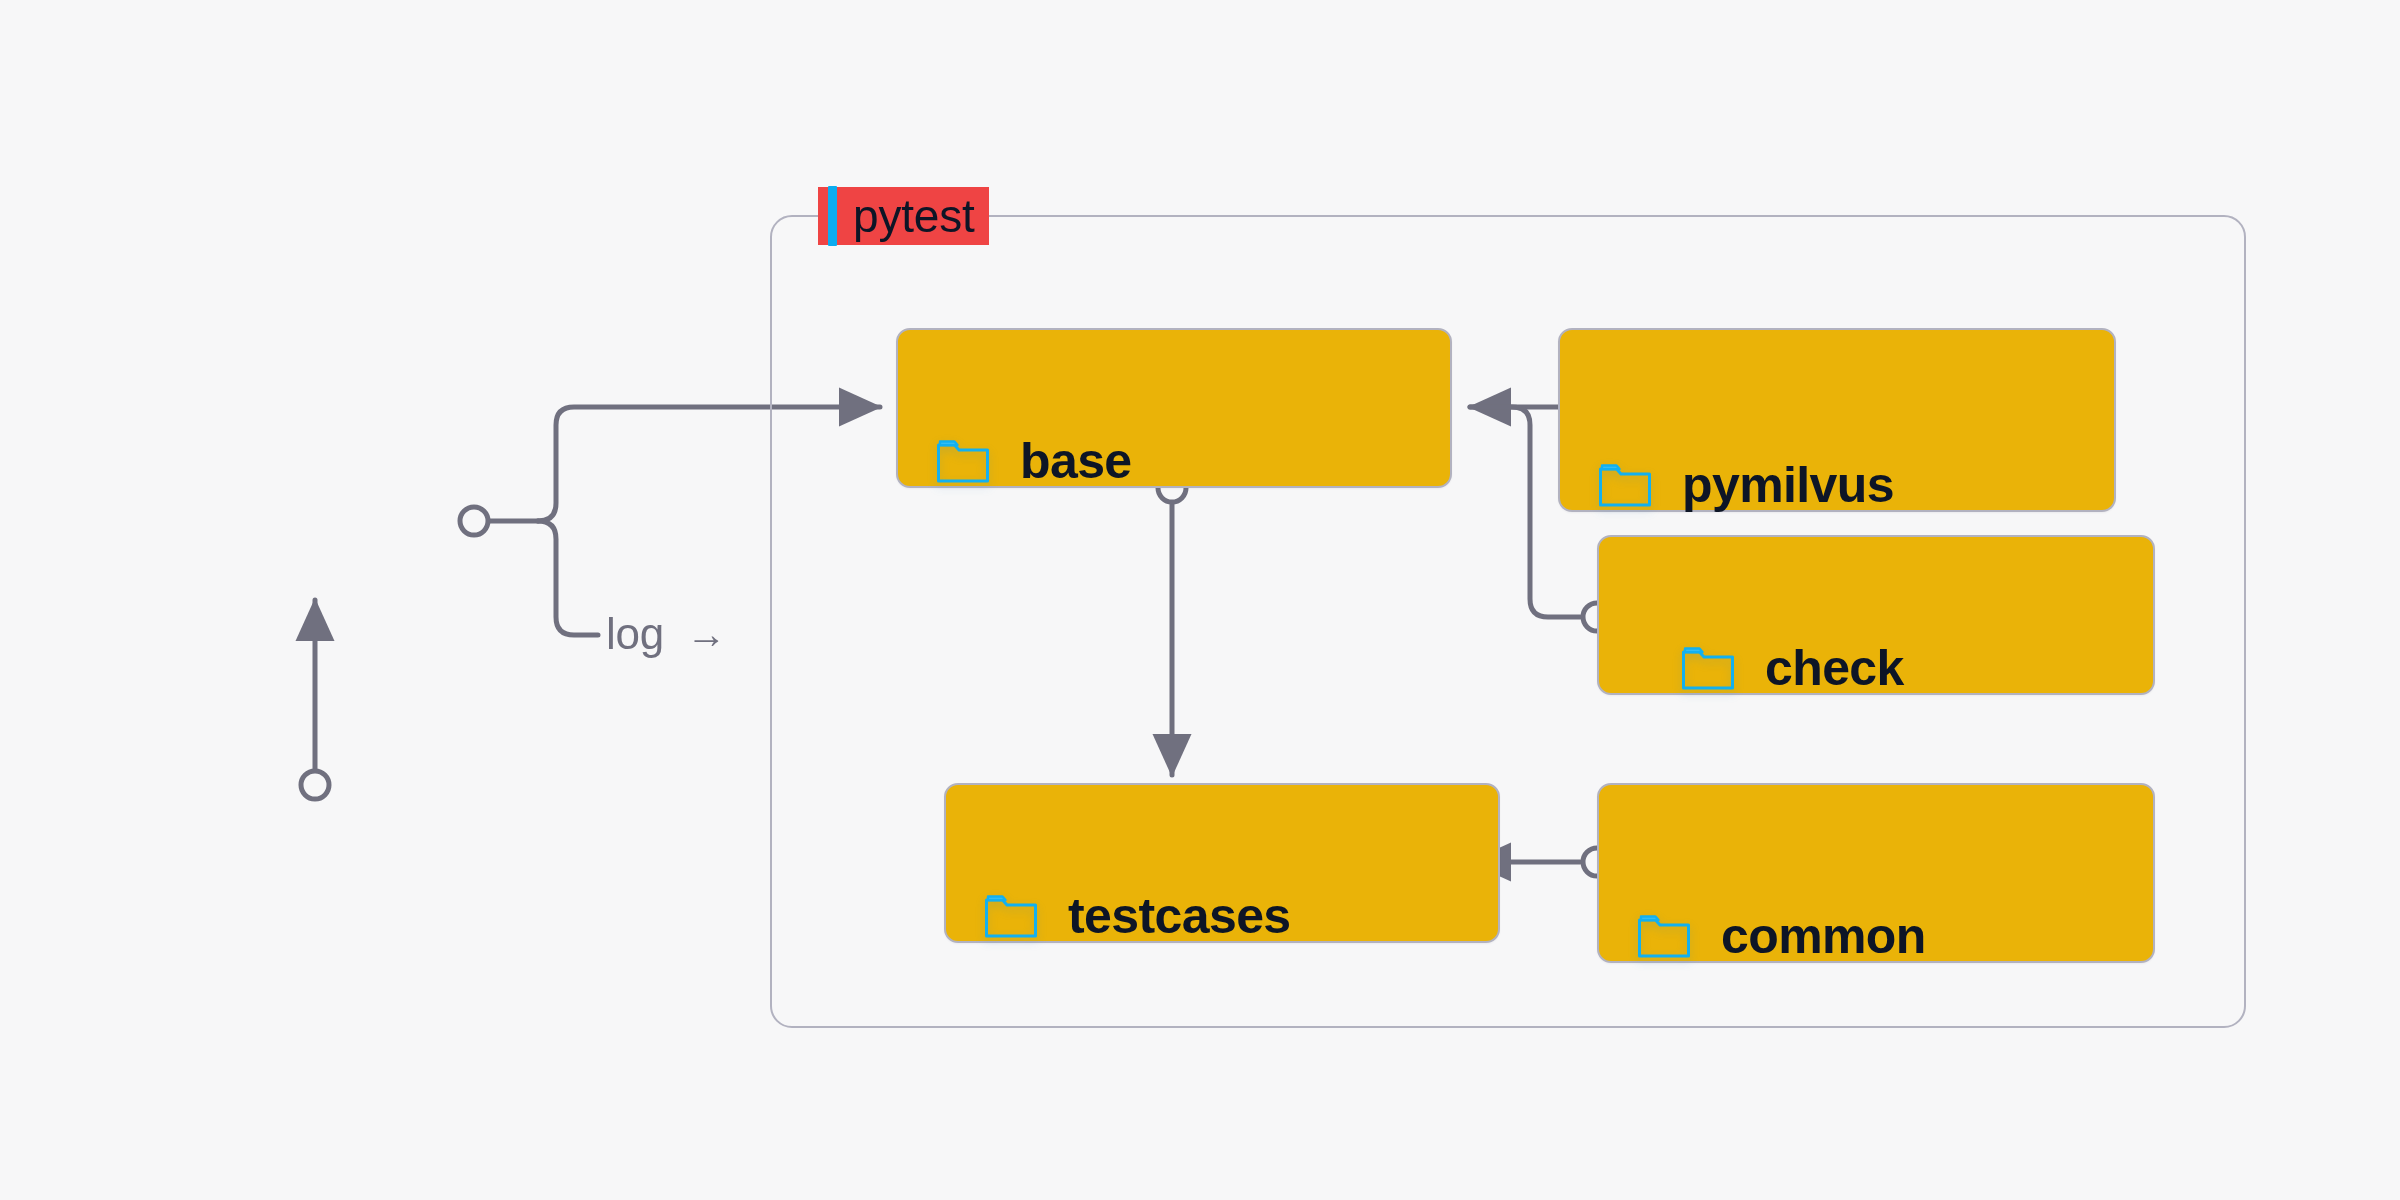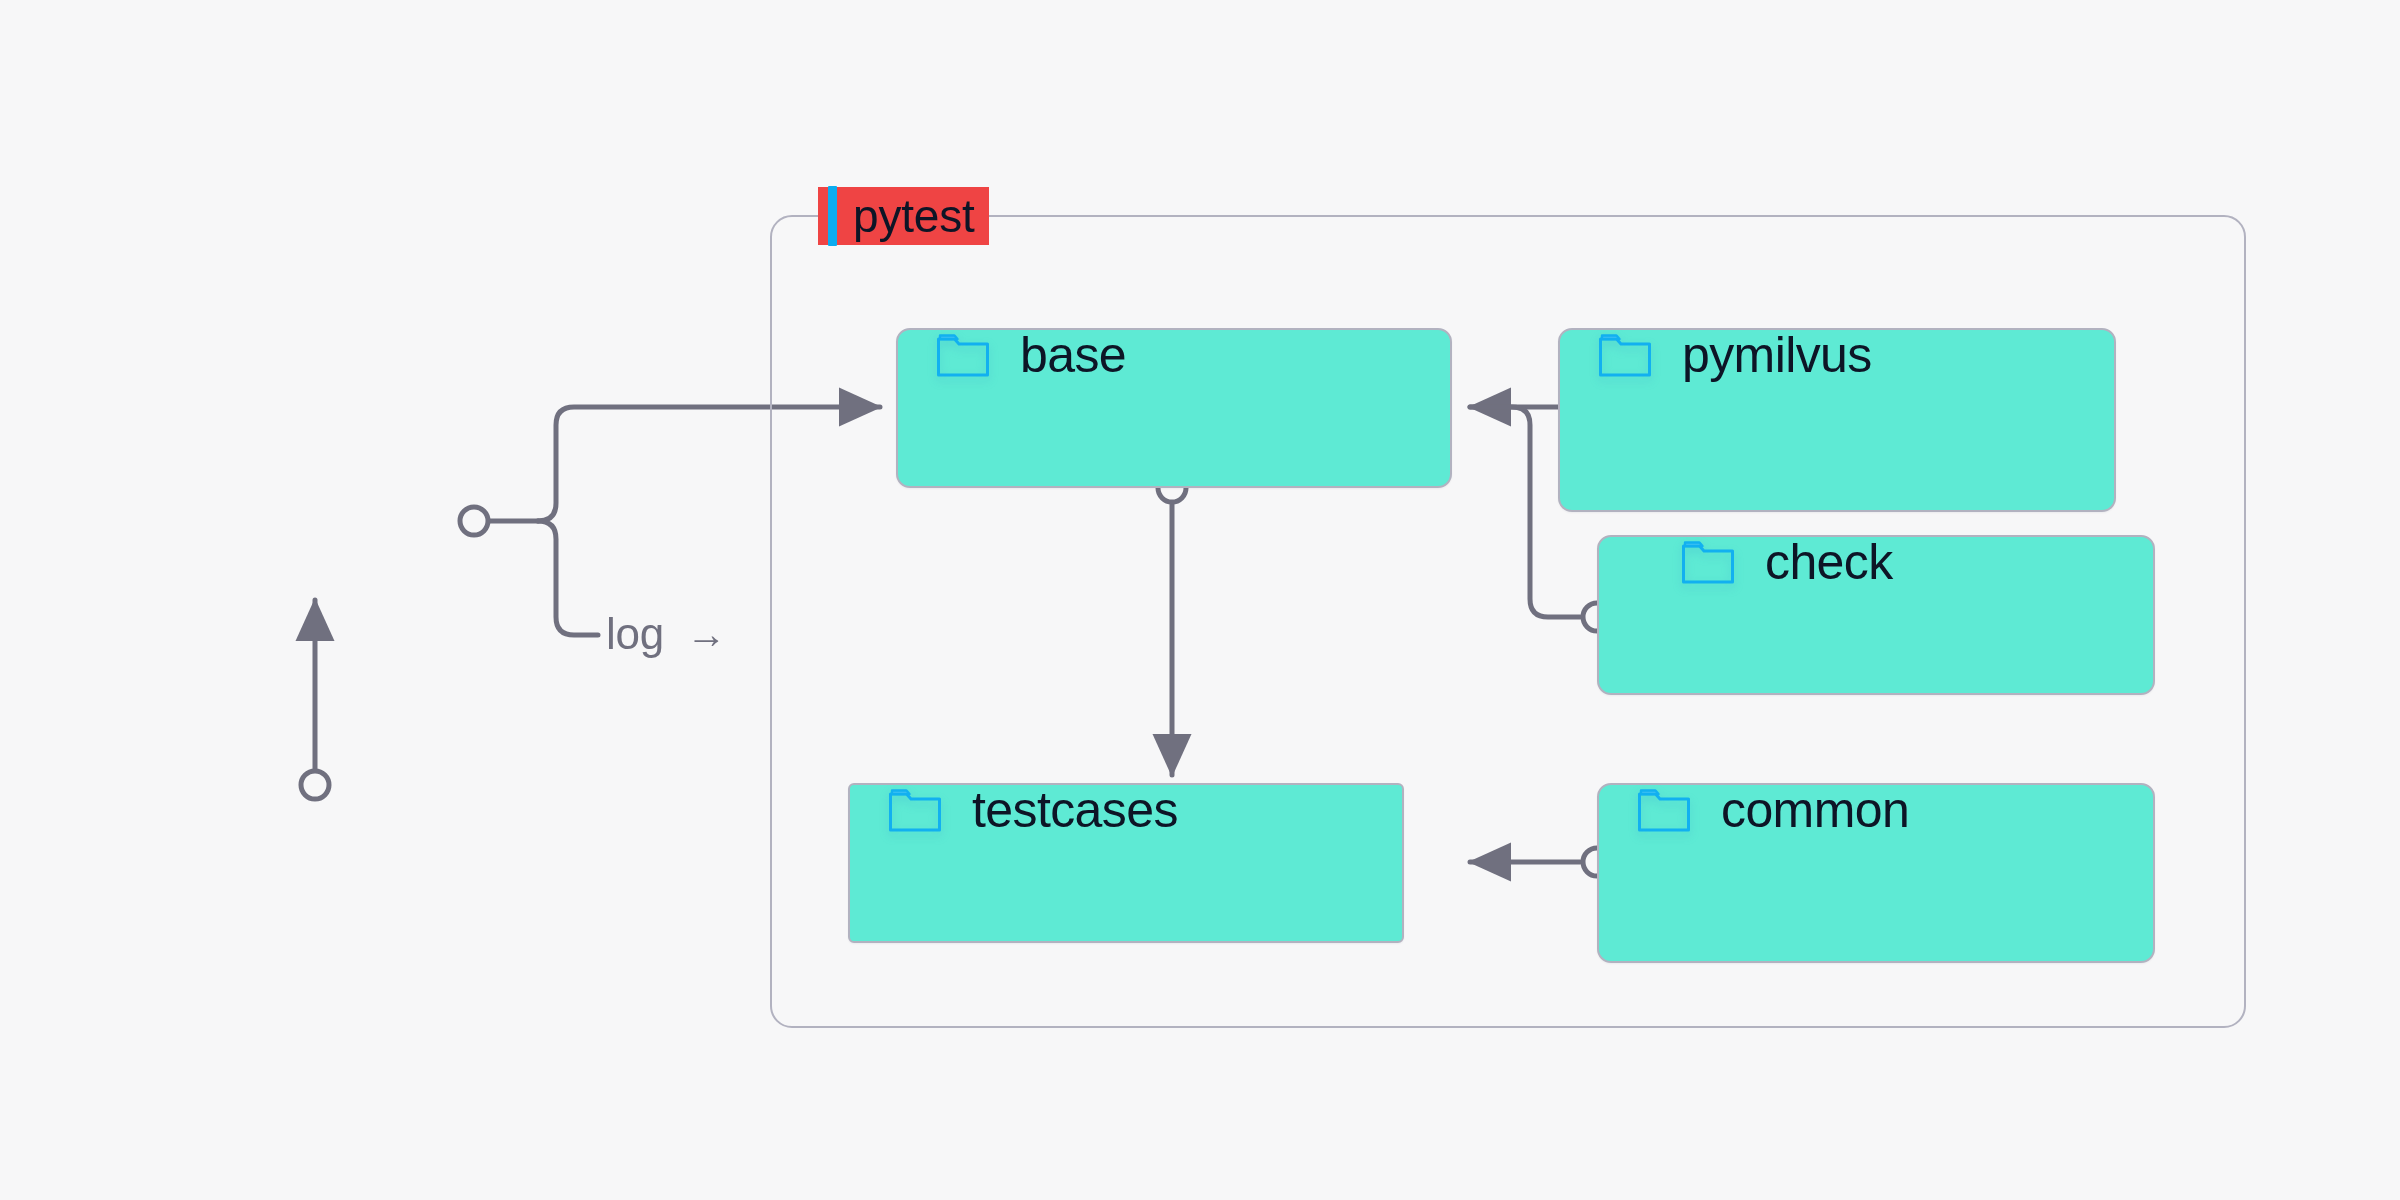--- a/index.html
+++ b/index.html
@@ -55,26 +55,27 @@
     font-size: 46px;
     line-height: 1;
     color: #0d1526;
     letter-spacing: -0.2px;
   }
 
   
   .node {
     position: absolute;
     box-sizing: border-box;
-    background: #5eead4;
+    background: #eab308;
     border: 2px solid #b2b2c0;
     border-radius: 14px;
     display: flex;
-    align-items: flex-start;
+    align-items: flex-end;
     box-shadow: 0 1px 2px rgba(20,25,50,0.05);
+    font-weight: bold;
   }
   .node-inner {
     display: flex;
     align-items: center;
     gap: 30px;
     padding-left: 38px;
   }
   .node-label {
     font-size: 50px;
     line-height: 1;
@@ -162,21 +163,21 @@
   <div class="node" style="left:896px; top:328px; width:556px; height:160px;">
     <div class="node-inner">
       <svg class="folder-icon" viewBox="0 0 54 47">
         <path d="M2.5 7 h16 l4.5 5 h28.5 v31 h-49 z" fill="url(#fg1)" stroke="#12b0f0" stroke-width="3" stroke-linejoin="round"></path>
         <path d="M4 3.5 h14.5 l3 3.5 h-17.5 z" fill="#3fc2f5" stroke="#12b0f0" stroke-width="2.4" stroke-linejoin="round"></path>
       </svg>
       <span class="node-label">base</span>
     </div>
   </div>
 
-  <div class="node" style="left:848px; top:783px; width:556px; height:160px;border-radius:6px;">
+  <div class="node" style="left:944px; top:783px; width:556px; height:160px;">
     <div class="node-inner">
       <svg class="folder-icon" viewBox="0 0 54 47">
         <path d="M2.5 7 h16 l4.5 5 h28.5 v31 h-49 z" fill="url(#fg1)" stroke="#12b0f0" stroke-width="3" stroke-linejoin="round"></path>
         <path d="M4 3.5 h14.5 l3 3.5 h-17.5 z" fill="#3fc2f5" stroke="#12b0f0" stroke-width="2.4" stroke-linejoin="round"></path>
       </svg>
       <span class="node-label">testcases</span>
     </div>
   </div>
 
   <div class="node" style="left:1558px; top:328px; width:558px; height:184px;">

